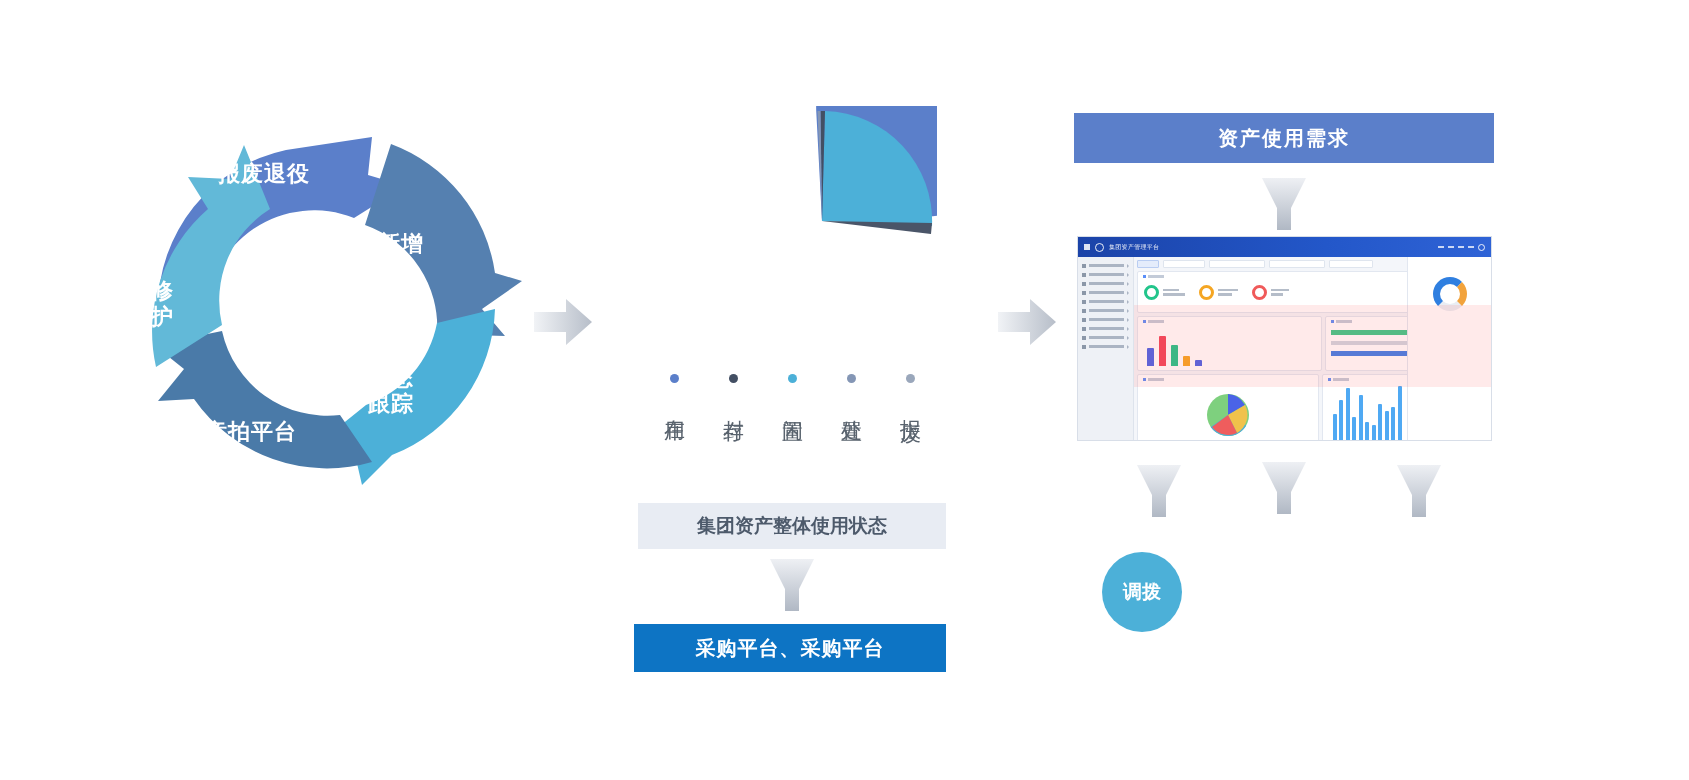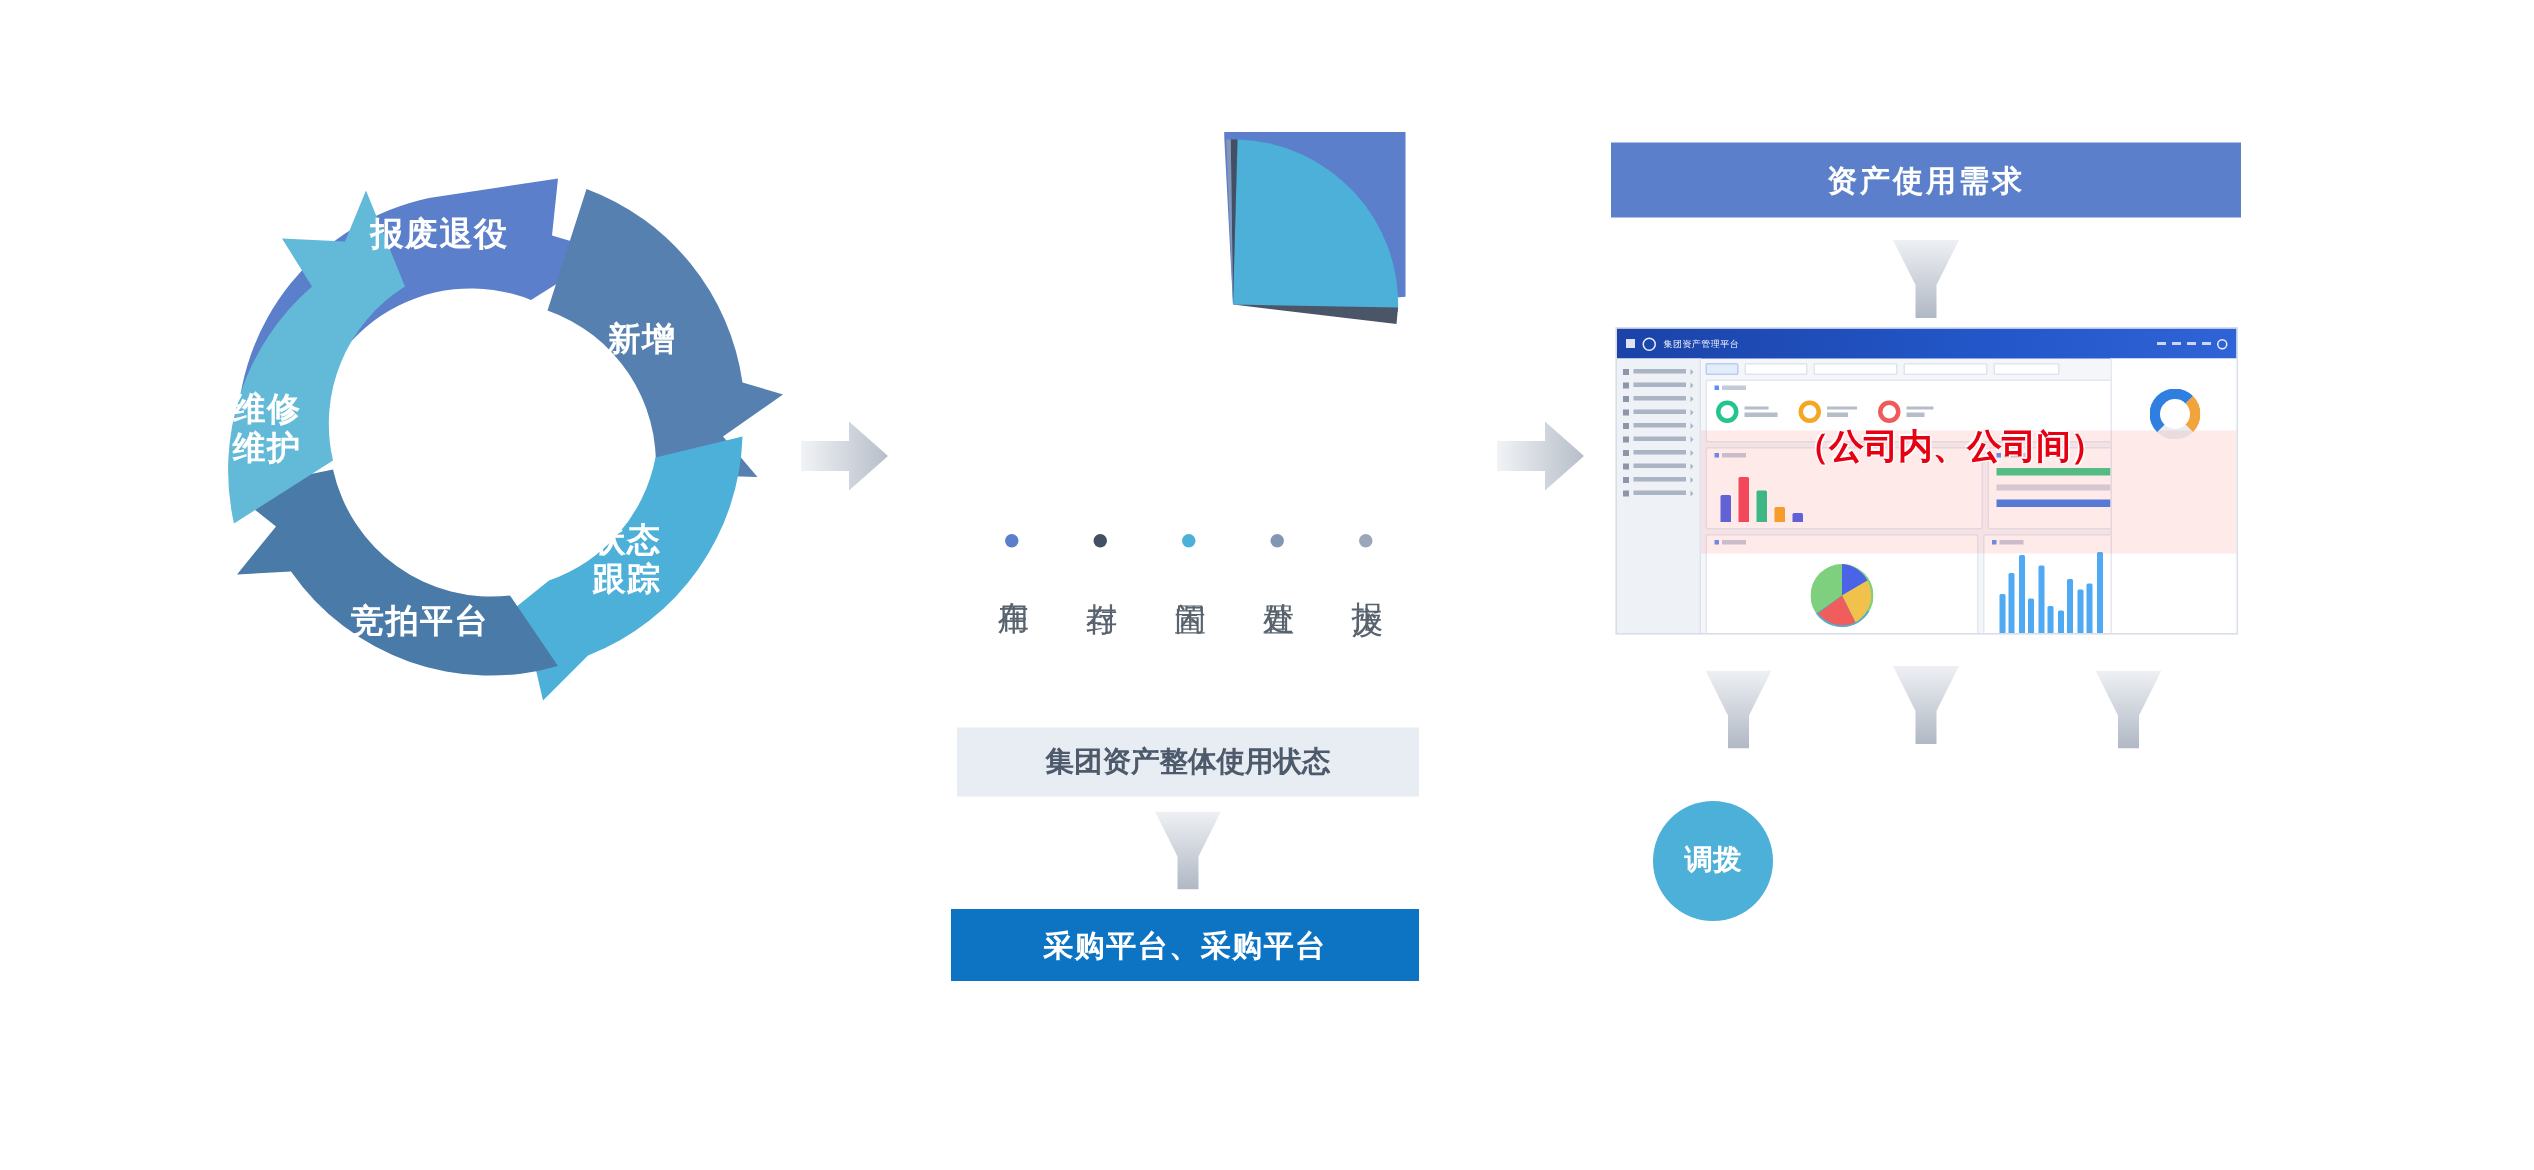--- a/index.html
+++ b/index.html
@@ -6,29 +6,29 @@
   * { box-sizing: border-box; margin: 0; padding: 0; }
   html, body {
     width: 1689px; height: 780px;
     background: #ffffff;
     font-family: "Liberation Sans", "DejaVu Sans", sans-serif;
     overflow: hidden;
   }
   #stage { position: relative; width: 1689px; height: 780px; }
 
   
-  .abs { position: absolute; }
+  .abs { position: absolute; margin-top: 18px; }
   .center-txt { display:flex; align-items:center; justify-content:center; text-align:center; }
 
   
   #panel-cycle { left: 110px; top: 95px; width: 420px; height: 400px; }
   #cycle-svg { width: 420px; height: 400px; display:block; }
   .cycle-label {
     position:absolute; color:#ffffff; font-weight:700;
-    font-size:22px; line-height:1.18; text-align:center;
+    font-size:22px; line-height:1.18; 
     letter-spacing:1px; pointer-events:none; white-space:pre-line;
   }
   #lbl-scrap  { left: 108px; top: 48px;  width: 150px; }
   #lbl-new    { left: 268px; top: 118px; width: 100px; }
   #lbl-status { left: 258px; top: 252px; width: 100px; }
   #lbl-usage  { left: 95px;  top: 306px; width: 150px; }
   #lbl-repair { left: 18px;  top: 165px; width: 100px; }
 
   
   #banner-platform {
@@ -516,21 +516,20 @@
       <i class="dash-right-line" style="width:52%"></i>
       <i class="dash-right-line" style="width:64%"></i>
       <i class="dash-right-line" style="width:44%"></i>
       <i class="dash-right-line" style="width:58%"></i>
     </div>
 
     <div id="dash-red-band"></div>
   </div>
 
   <div class="abs" id="overlay-engine">
-    <div>（公司内、公司间）</div>
   </div>
 
   <div class="abs" id="arrow-out-1">
     <svg class="gray-arrow-down" viewBox="0 0 44 52">
       <defs>
           <linearGradient id="gd3" x1="0" y1="0" x2="0" y2="1">
         <stop offset="0%" stop-color="#eef0f4"></stop>
             <stop offset="100%" stop-color="#b0b8c4"></stop>
       </linearGradient>
         </defs>

